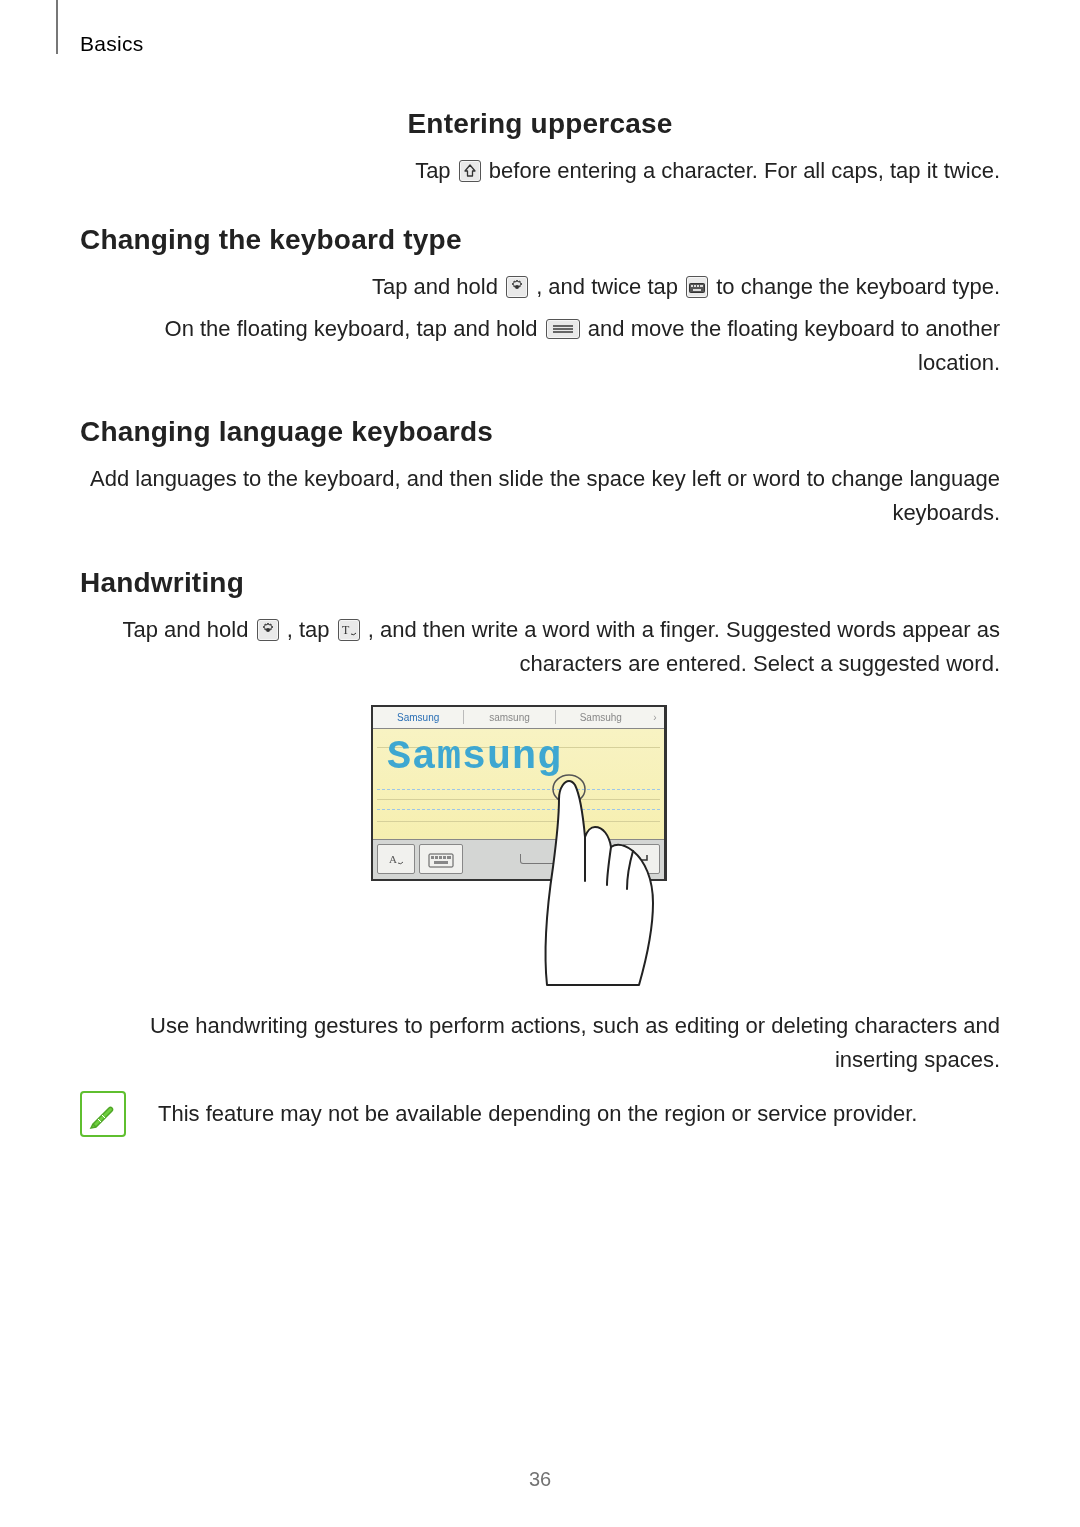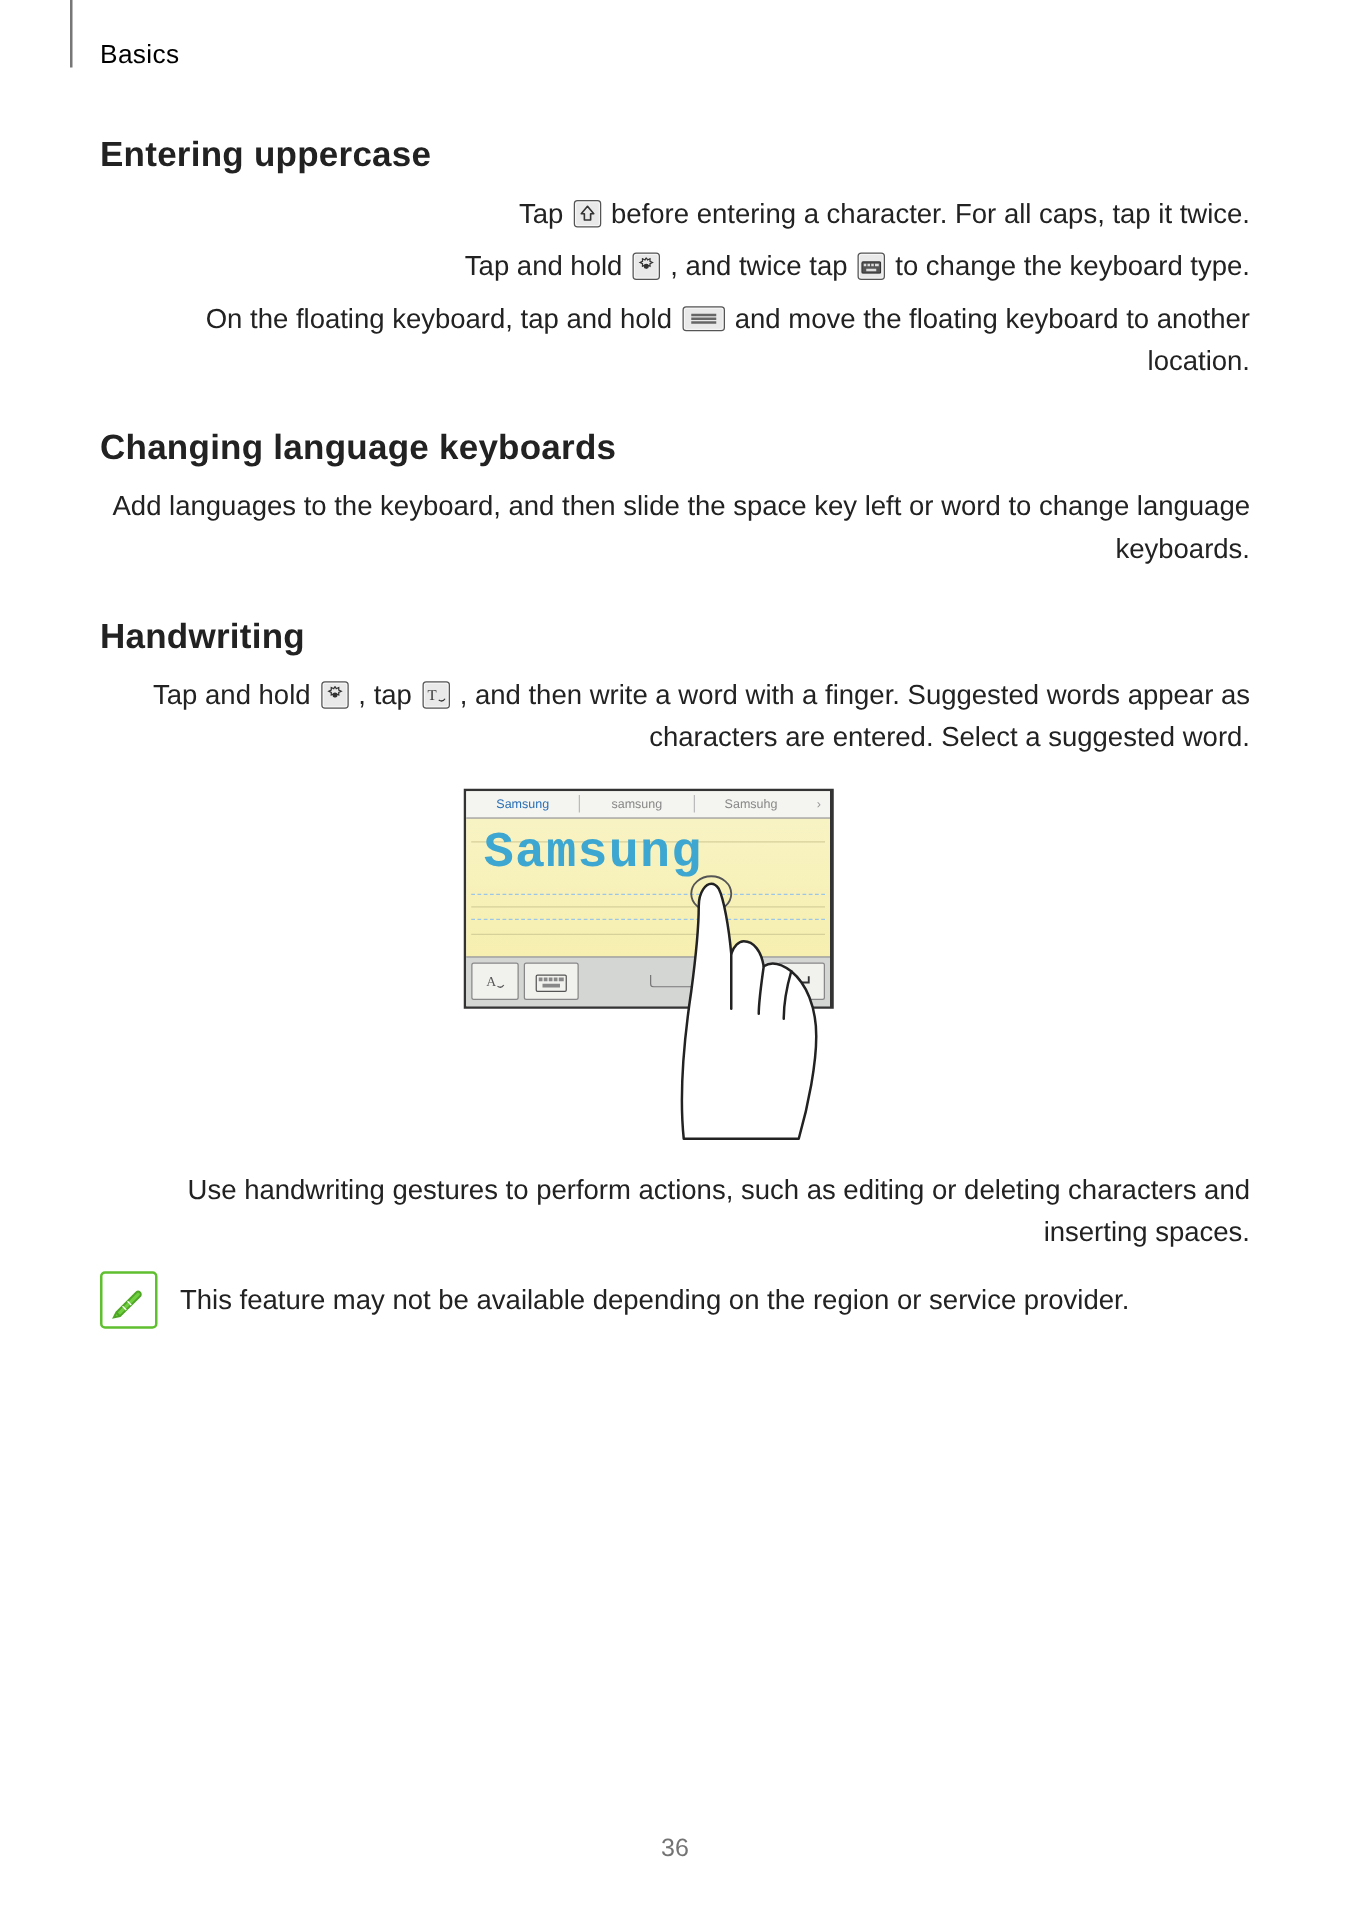--- a/index.html
+++ b/index.html
@@ -2,21 +2,21 @@
 <html><head>
 <meta charset="utf-8">
 <style>
   * { box-sizing: border-box; margin: 0; padding: 0; }
   html, body { width: 1080px; height: 1527px; background: #fff; font-family: "Segoe UI", "Myriad Pro", Arial, sans-serif; color: #222; }
   .page { position: relative; width: 1080px; height: 1527px; padding: 30px 80px 0 80px; }
   .top-rule { position: absolute; left: 56px; top: 0; width: 2px; height: 54px; background: #777; }
   .header-label { position: absolute; left: 80px; top: 32px; font-size: 21px; color: #000000; letter-spacing: 0.3px; }
   .content { position: absolute; left: 80px; top: 108px; width: 920px; }
   h3.sec { font-weight: 700; font-size: 28px; margin-bottom: 14px; margin-top: 36px; letter-spacing: 0.2px; }
-  h3.sec.first { margin-top: 0; }
+  h3.sec.first { margin-top: 0; text-align: center; }
   p.body { font-size: 22px; line-height: 1.55; margin-bottom: 8px; text-align: right; }
   .icon-box { display: inline-block; vertical-align: middle; border: 1px solid #555; border-radius: 3px; background: #e9e9e9; box-shadow: inset 0 0 0 1px rgba(255,255,255,0.6); margin: 0 2px; position: relative; top: -1px; }
   .icon-box.sm { width: 22px; height: 22px; }
   .icon-box.wide { width: 34px; height: 20px; }
   .icon-inner { display:flex; align-items:center; justify-content:center; width:100%; height:100%; }
   .page-num { position: absolute; bottom: 36px; left: 0; width: 1080px; text-align: center; font-size: 20px; color: #737373; }
 
   
   .illus-wrap { width: 920px; display:flex; justify-content:center; margin: 24px 0 24px 0; }
   .illus { position: relative; width: 338px; height: 280px; }
@@ -33,21 +33,21 @@
   .key-row { height:40px; background:#d4d6d4; display:flex; align-items:center; gap:4px; padding:4px; border-top:1px solid #888; }
   .kb-key { height:30px; background:#f1f1ee; border:1px solid #888; border-radius:2px; display:flex; align-items:center; justify-content:center; }
   .kb-key.k1 { width:38px; }
   .kb-key.k2 { width:44px; }
   .kb-space { flex:1; display:flex; align-items:center; justify-content:center;}
   .kb-space .bar { width:46px; height:10px; border:1px solid #777; border-top:none; border-radius:0 0 3px 3px;}
   .kb-key.k3 { width:38px; }
   .hand-svg { position:absolute; left:86px; top:52px; width:250px; height:232px; }
 
   
-  .note-row { display:flex; align-items:center; gap:18px; margin-top:14px; }
+  .note-row { display:flex; align-items:center; gap:32px; margin-top:14px; }
   .note-icon { width:46px; height:46px; border:2px solid #5fbf2f; border-radius:4px; display:flex; align-items:center; justify-content:center; flex-shrink:0; }
   .note-text { font-size:22px; line-height:1.55; }
 </style>
 </head>
 <body>
 
 <div class="page">
   <div class="top-rule"></div>
   <div class="header-label">Basics</div>
 
@@ -57,20 +57,21 @@
     <p class="body">
       <span>Tap </span>
       <span class="icon-box sm"><span class="icon-inner">
         <svg width="14" height="14" viewBox="0 0 14 14">
               <path d="M7 1 L12 7 H9.5 V12 H4.5 V7 H2 Z" fill="none" stroke="#333" stroke-width="1.3" stroke-linejoin="round"></path>
             </svg>
       </span></span>
       <span> before entering a character. For all caps, tap it twice.</span>
     </p>
 
+    <h3 class="sec">Changing the keyboard type</h3>
     <p class="body">
       <span>Tap and hold </span>
       <span class="icon-box sm"><span class="icon-inner">
         <svg width="14" height="14" viewBox="0 0 14 14">
               <g fill="#333">
                 <circle cx="7" cy="7" r="2"></circle>
                 <path d="M7 0l1 2 2-1 0 2 2 1-2 1 0 2-2-1-1 2-1-2-2 1 0-2-2-1 2-1 0-2 2 1z" fill="none" stroke="#333" stroke-width="1"></path>
               </g>
             </svg>
       </span></span>

